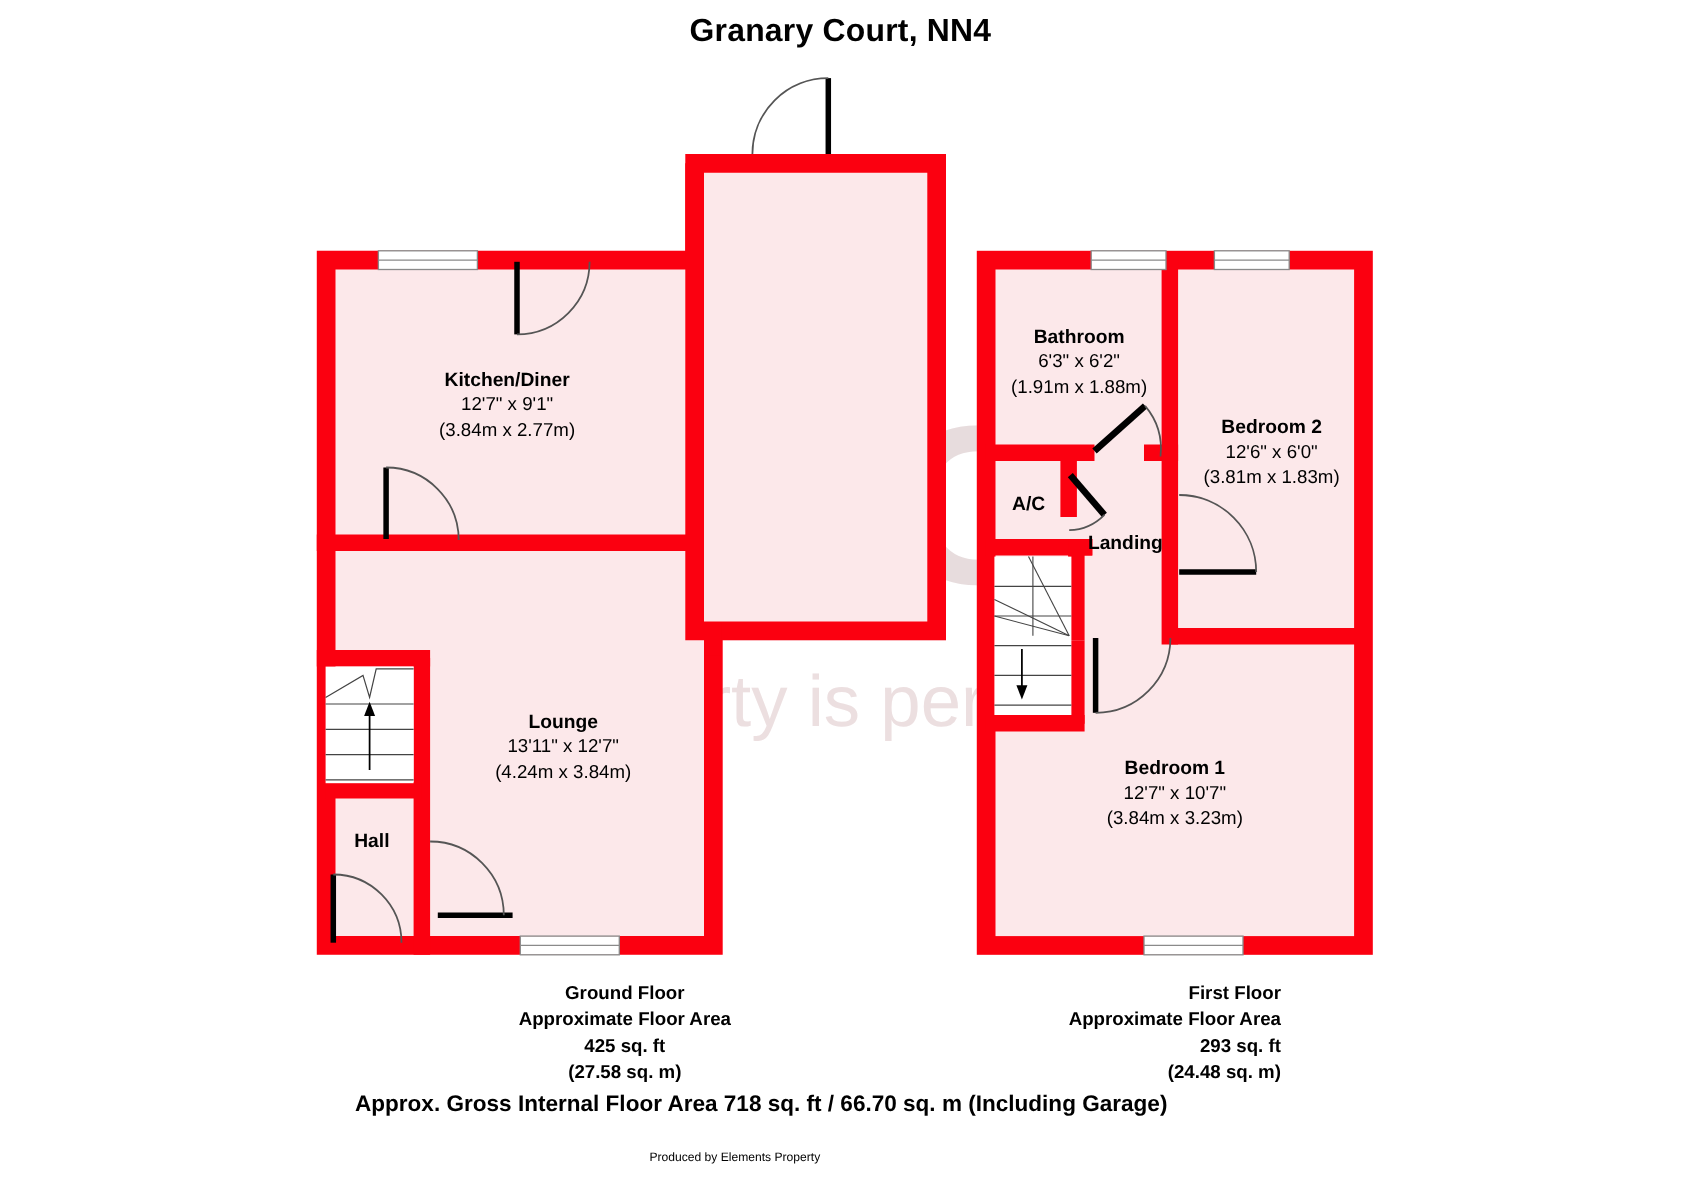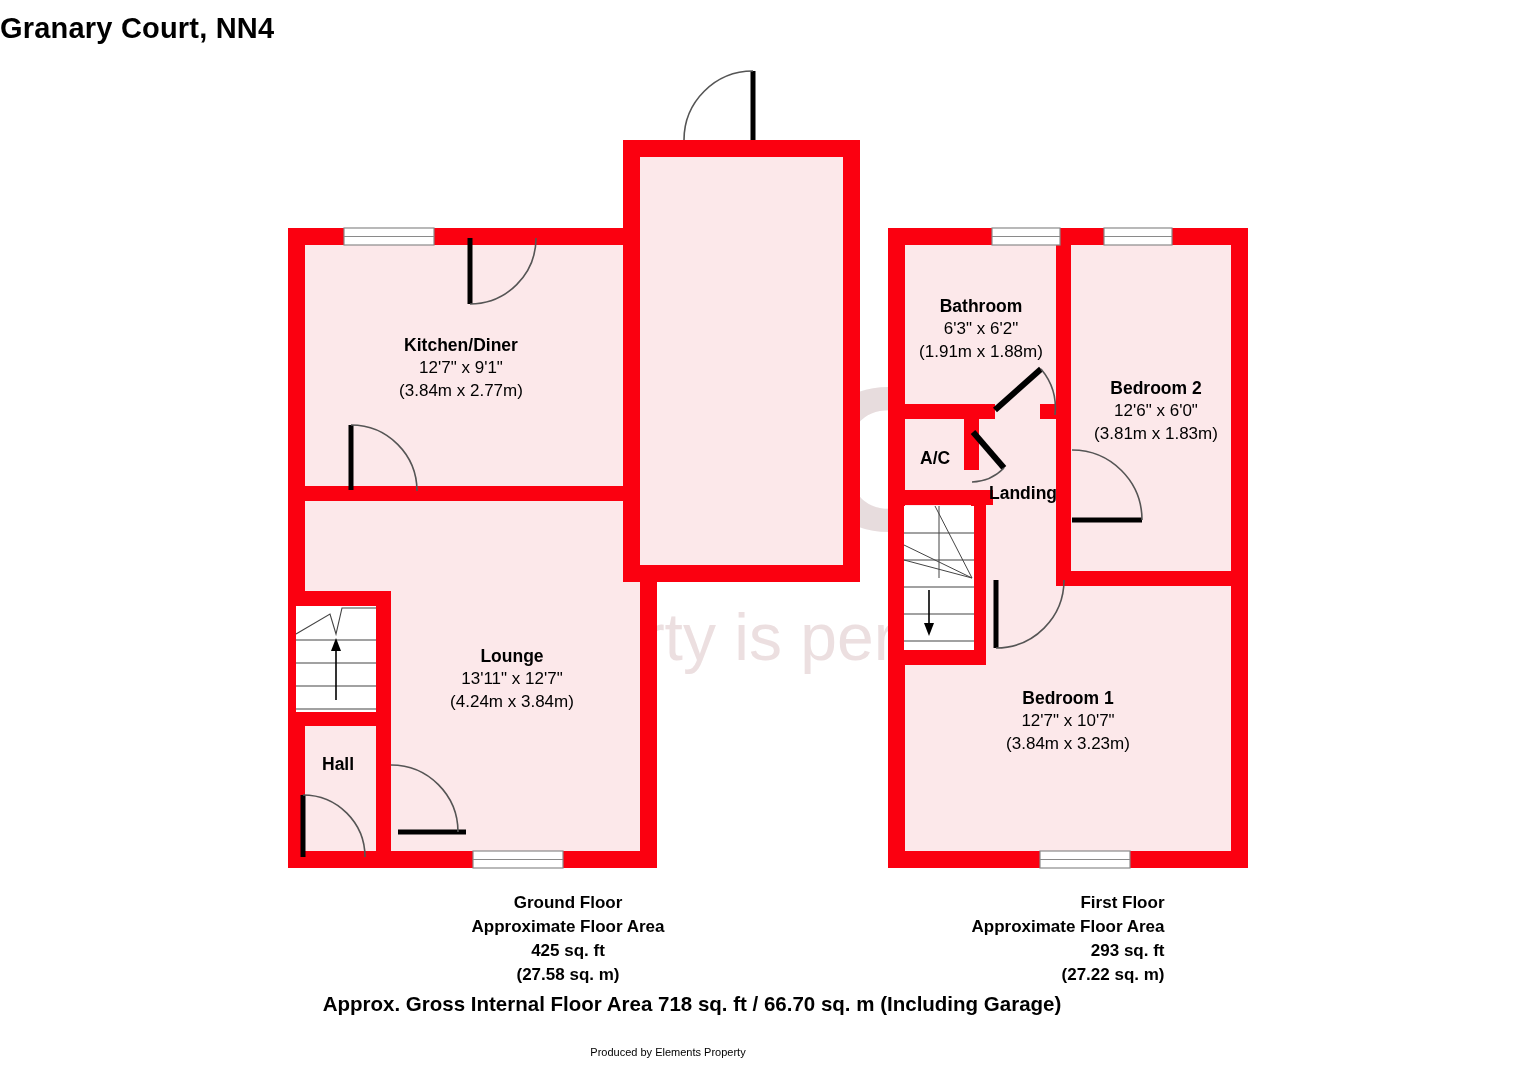--- a/index.html
+++ b/index.html
@@ -22,20 +22,21 @@
     height: 1080px;
     background: #ffffff;
   }
 
   
   .title {
     position: absolute;
     top: 12px;
     left: 0;
     width: 1528px;
+    text-align: center;
     font-size: 29px;
     font-weight: bold;
     letter-spacing: 0.2px;
   }
 
   
   #plan-canvas {
     position: absolute;
     left: 0;
     top: 0;
@@ -301,19 +302,19 @@
     <span>Ground Floor</span>
     <span>Approximate Floor Area</span>
     <span>425 sq. ft</span>
     <span>(27.58 sq. m)</span>
   </div>
 
   <div class="floor-summary" style="left:1068px; top:891px;text-align:right;">
     <span>First Floor</span>
     <span>Approximate Floor Area</span>
     <span>293 sq. ft</span>
-    <span>(27.22 sq. m)</span>
+    <span>(24.48 sq. m)</span>
   </div>
 
   <div class="gross-line">Approx. Gross Internal Floor Area 718 sq. ft / 66.70 sq. m (Including Garage)</div>
   <div class="produced">Produced by Elements Property</div>
 
 </div>
 
 </body></html>

